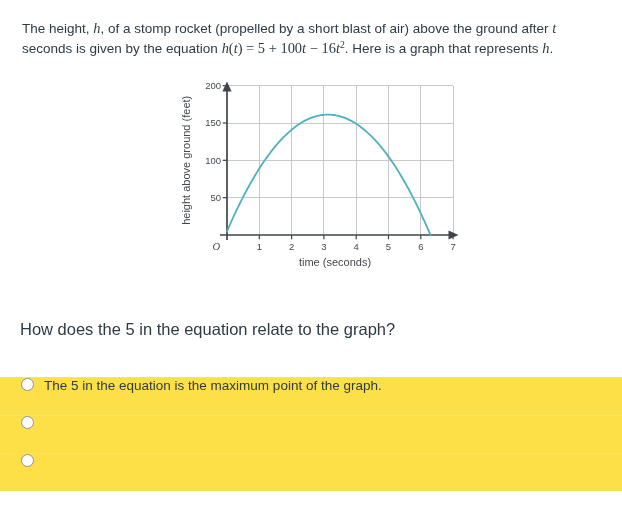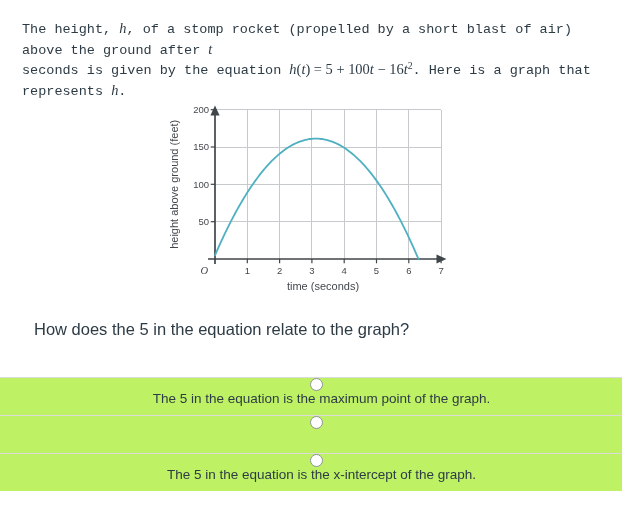--- a/index.html
+++ b/index.html
@@ -17,79 +17,75 @@
   }
   .intro {
     position: absolute;
     left: 22px;
     top: 19px;
     width: 588px;
     font-size: 13.5px;
     line-height: 19.5px;
     color: #2D3B45;
   }
-  .seg-n { font-family: Liberation Mono, monospace; }
+  .seg-n { font-family: Liberation Sans, sans-serif; }
   .seg-i {
     font-family: "Liberation Serif", "DejaVu Serif", serif;
     font-style: italic;
     font-size: 1.07em;
   }
   .seg-m {
     font-family: "Liberation Serif", "DejaVu Serif", serif;
     font-size: 1.07em;
   }
   sup.seg-sup {
     font-family: "Liberation Serif", "DejaVu Serif", serif;
     font-size: 0.72em;
     vertical-align: super;
     line-height: 0;
   }
   .graph-wrap {
     position: absolute;
-    left: 138px;
+    left: 150px;
     top: 78px;
     width: 330px;
     height: 200px;
-    margin-top: 24px;
   }
   .svg-text {
     font-family: "Liberation Sans", "DejaVu Sans", sans-serif;
     fill: #43484e;
   }
   .tick-lbl { font-size: 9.5px; }
   .axis-title { font-size: 11px; }
   .origin-lbl {
     font-family: "Liberation Serif", "DejaVu Serif", serif;
     font-style: italic;
     font-size: 10.5px;
   }
   .question {
     position: absolute;
     left: 20px;
     top: 320px;
     font-size: 16.5px;
     font-weight: 400;
     color: #2D3B45;
-    margin-left: 14px;
   }
   .options {
     position: absolute;
     left: 0;
     top: 377px;
     width: 622px;
   }
   .option-row {
     display: flex;
-    align-items: center;
     height: 38px;
     border-top: 1px solid #dbdbdb;
     padding-left: 21px;
-    background: #bef264;
+    background: #fde047;
     cursor: pointer;
-    flex-direction: column;
   }
   .radio {
     width: 13px;
     height: 13px;
     border-radius: 50%;
     border: 1px solid #8e9396;
     background: #ffffff;
     flex: none;
     margin-right: 10px;
   }
@@ -167,17 +163,16 @@
   <div class="options">
     <div class="option-row">
       <span class="radio"></span>
       <span class="option-label">The 5 in the equation is the maximum point of the graph.</span>
     </div>
     <div class="option-row">
       <span class="radio"></span>
     </div>
     <div class="option-row">
       <span class="radio"></span>
-      <span class="option-label">The 5 in the equation is the x-intercept of the graph.</span>
     </div>
   </div>
 
 </div>
 
 </body></html>

